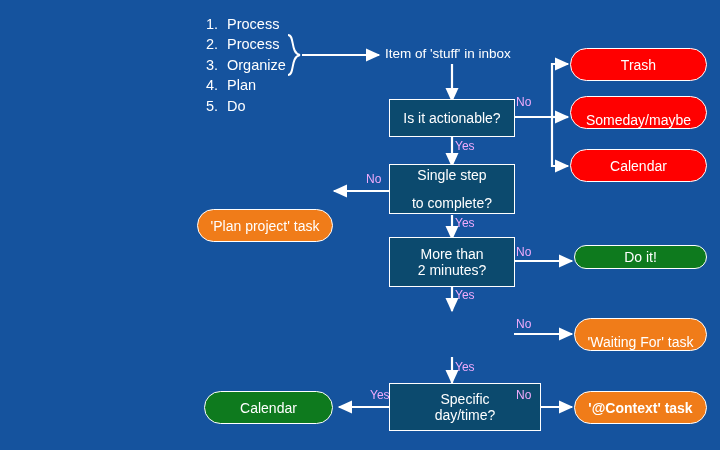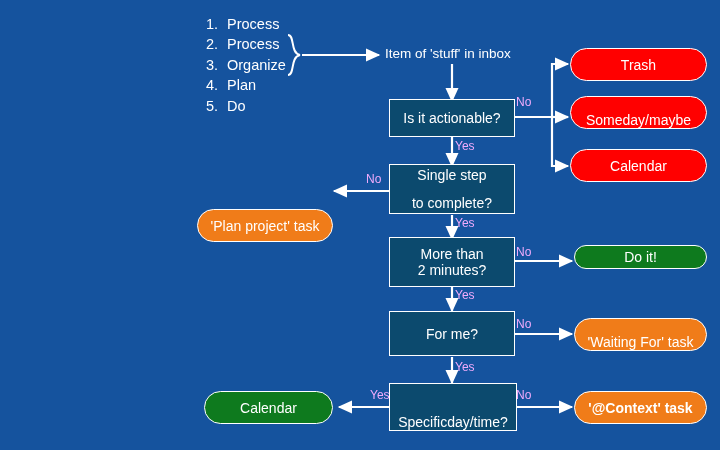--- a/index.html
+++ b/index.html
@@ -187,29 +187,26 @@
 
   <div class="node box-black" style="left:389px; top:237px; width:126px; height:50px; flex-direction:column;">
     <span>More than</span>
     <span>2 minutes?</span>
   </div>
 
   <div class="node pill pill-green" style="left:574px; top:245px; width:133px; height:24px;">
     <span>Do it!</span>
   </div>
 
-  <div class="node box-black" style="left:389px; top:311px; width:126px; height:45px;">
-    <span>For me?</span>
-  </div>
 
   <div class="node pill pill-orange" style="left:574px; top:318px; width:133px; height:33px;align-items:flex-end;">
     <span>'Waiting For' task</span>
   </div>
 
-  <div class="node box-black" style="left:389px; top:383px; width:128px; height:48px; flex-direction:row;align-items:flex-end;">
+  <div class="node box-black" style="left:389px; top:383px; width:152px; height:48px; flex-direction:column;">
     <span>Specific</span>
     <span>day/time?</span>
   </div>
 
   <div class="node pill pill-green" style="left:204px; top:391px; width:129px; height:33px;">
     <span>Calendar</span>
   </div>
 
   <div class="node pill pill-orange" style="left:574px; top:391px; width:133px; height:33px;font-weight:bold;">
     <span>'@Context' task</span>

